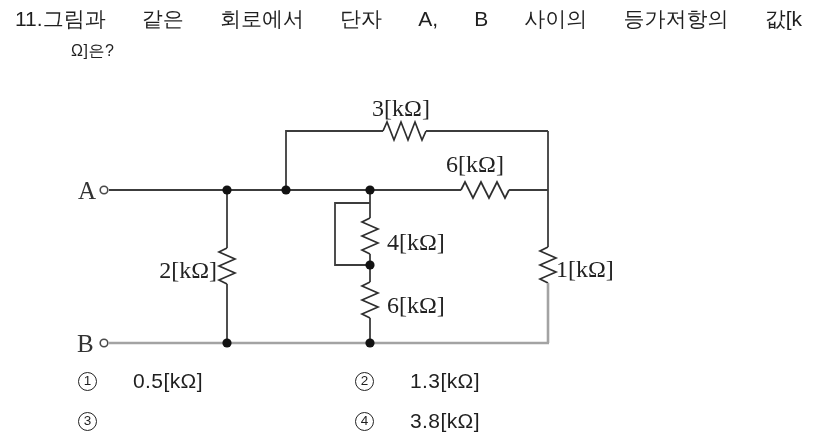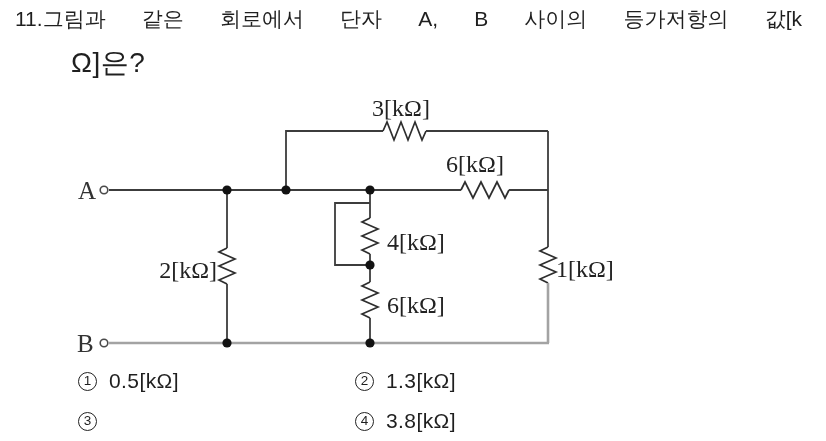--- a/index.html
+++ b/index.html
@@ -7,37 +7,37 @@
     position:relative; width:826px; height:441px; overflow:hidden;
     font-family:"Liberation Sans", sans-serif; color:#1f1f1f;
   }
   .qline1 {
     position:absolute; left:15px; top:6px; width:787px;
     font-size:21px; line-height:26px;
     text-align:justify; text-align-last:justify;
     white-space:nowrap; display:flex; justify-content:space-between;
   }
   .qline1 .seg { flex:0 0 auto; }
-  .qline2 { position:absolute; left:71px; top:38px; font-size:28px; line-height:26px; letter-spacing:0.5px;margin-top:12px; }
+  .qline2 { position:absolute; left:71px; top:38px; font-size:16px; line-height:26px; letter-spacing:0.5px; }
   svg.circuit { position:absolute; left:0; top:0; }
   .wire      { fill:none; stroke:#3c3c3c; stroke-width:1.8; }
   .wire-gray { fill:none; stroke:#a3a3a3; stroke-width:2.6; }
   .res       { fill:none; stroke:#2e2e2e; stroke-width:1.7; stroke-linejoin:miter; }
   .dot  { fill:#121212; stroke:none; }
   .term { fill:#ffffff; stroke:#4a4a4a; stroke-width:1.6; }
   .clabel { font-family:"Liberation Serif", serif; font-size:24px; fill:#222222; }
   .tlabel { font-family:"Liberation Serif", serif; font-size:25px; fill:#333333; }
   .option { position:absolute; display:flex; align-items:center; gap:12px; font-size:21px; height:24px; }
   .circ {
     flex:0 0 auto; width:19px; height:19px; box-sizing:border-box;
     border:1.4px solid #222; border-radius:50%;
     display:flex; align-items:center; justify-content:center;
     font-size:13.5px; line-height:1;
   }
-  .olabel { letter-spacing:0.4px; white-space:nowrap; }
+  .olabel { letter-spacing:0.4px; white-space:nowrap;margin-left:24px; }
 </style>
 </head>
 <body>
 
 <div class="qline1">
   <span class="seg">11.</span>
   <span class="seg" style="flex:1 1 auto; display:block; text-align:justify; text-align-last:justify;">그림과 같은 회로에서 단자 A, B 사이의 등가저항의 값[k</span>
 </div>
 <div class="qline2">Ω]은?</div>
 

